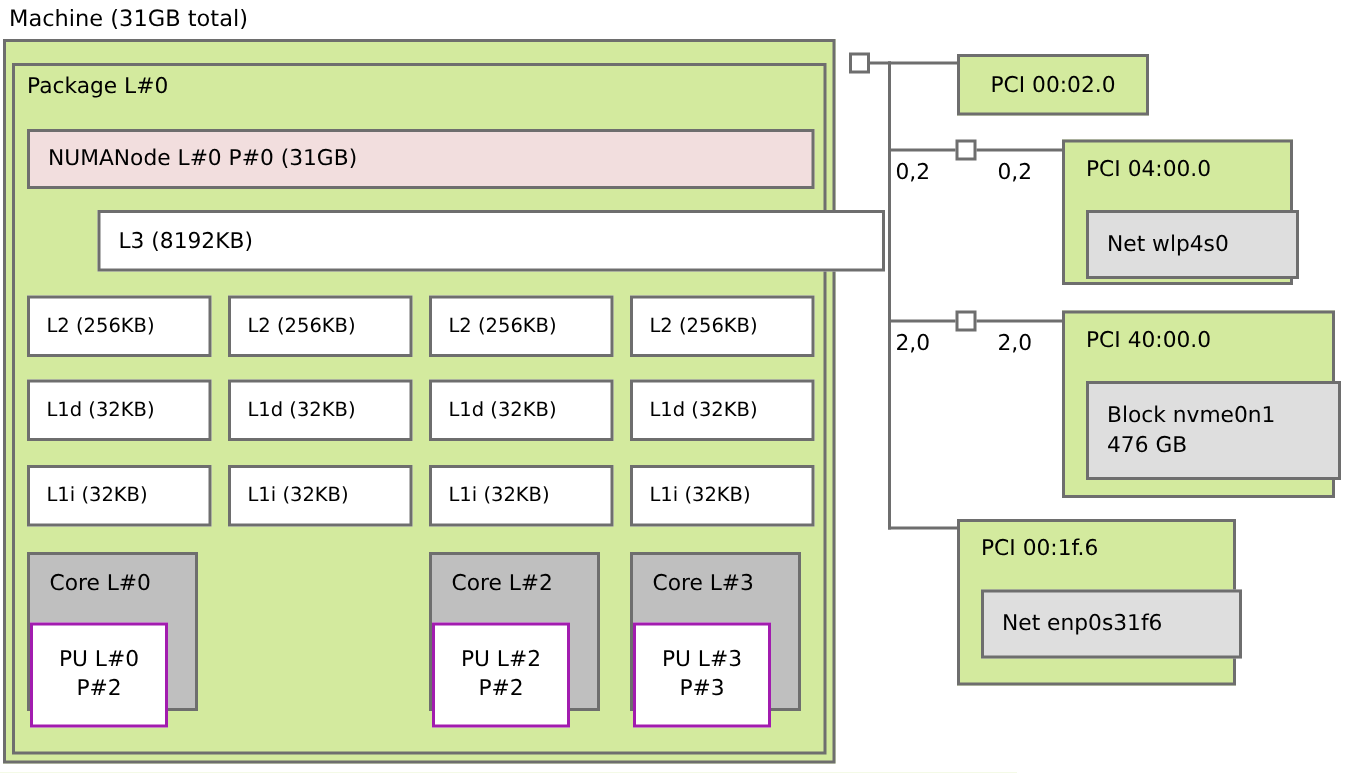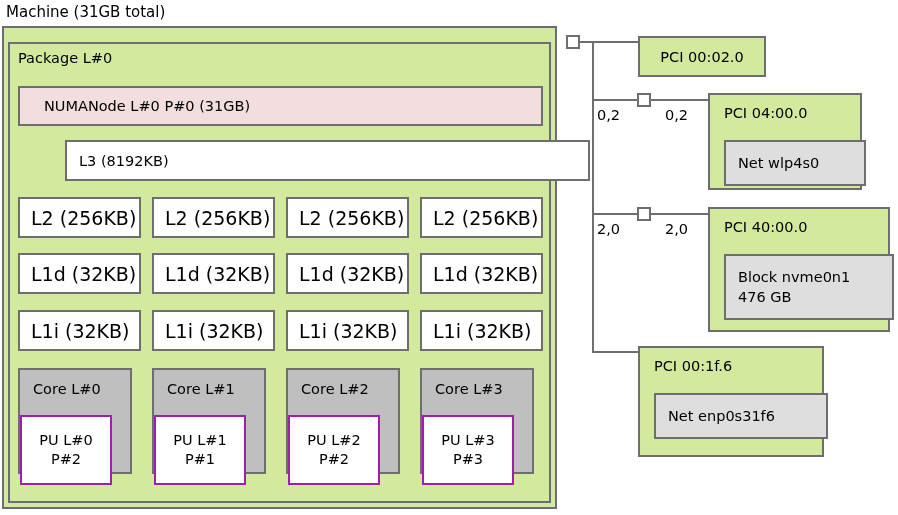--- a/index.html
+++ b/index.html
@@ -49,38 +49,38 @@
   }
   .pkg-label { left: 18px; top: 50px; }
 
   .numa-box {
     left: 18px; top: 86px;
     width: 525px; height: 40px;
     background: #f2dede;
     border: 2px solid #6e6e6e;
     display: flex; align-items: center;
   }
-  .numa-box span { padding-left: 24px; font-size: 14.5px; white-space: nowrap; }
+  .numa-box span { padding-left: 12px; font-size: 14.5px; white-space: nowrap; }
 
   .l3-box {
     left: 18px; top: 140px;
     width: 525px; height: 41px;
     background: #ffffff;
     border: 2px solid #6e6e6e;
     display: flex; align-items: center; margin-left: 47px;
   }
   .l3-box span { padding-left: 12px; font-size: 14.5px; white-space: nowrap; }
 
   .cache-box {
     width: 123px; height: 41px;
     background: #ffffff;
     border: 2px solid #6e6e6e;
     display: flex; align-items: center;
   }
-  .cache-box span { padding-left: 11px; font-size: 19px; white-space: nowrap; }
+  .cache-box span { padding-left: 11px; font-size: 13px; white-space: nowrap; }
 
   .core-box {
     width: 114px; height: 106px;
     background: #bfbfbf;
     border: 2px solid #6e6e6e;
   }
   .core-label {
     position: absolute;
     left: 13px; top: 11px;
     font-size: 14.5px;
@@ -201,27 +201,20 @@
       <span>L1i (32KB)</span>
     </div>
 
   <div class="abs core-box" style="left:18px; top:368px;">
     <div class="core-label">Core L#0</div>
     <div class="pu-box">
       <span>PU L#0</span>
       <span>P#2</span>
     </div>
   </div>
-  <div class="abs core-box" style="left:152px; top:368px;">
-    <div class="core-label">Core L#1</div>
-    <div class="pu-box">
-      <span>PU L#1</span>
-      <span>P#1</span>
-    </div>
-  </div>
   <div class="abs core-box" style="left:286px; top:368px;">
     <div class="core-label">Core L#2</div>
     <div class="pu-box">
       <span>PU L#2</span>
       <span>P#2</span>
     </div>
   </div>
   <div class="abs core-box" style="left:420px; top:368px;text-align:center;">
     <div class="core-label">Core L#3</div>
     <div class="pu-box">

